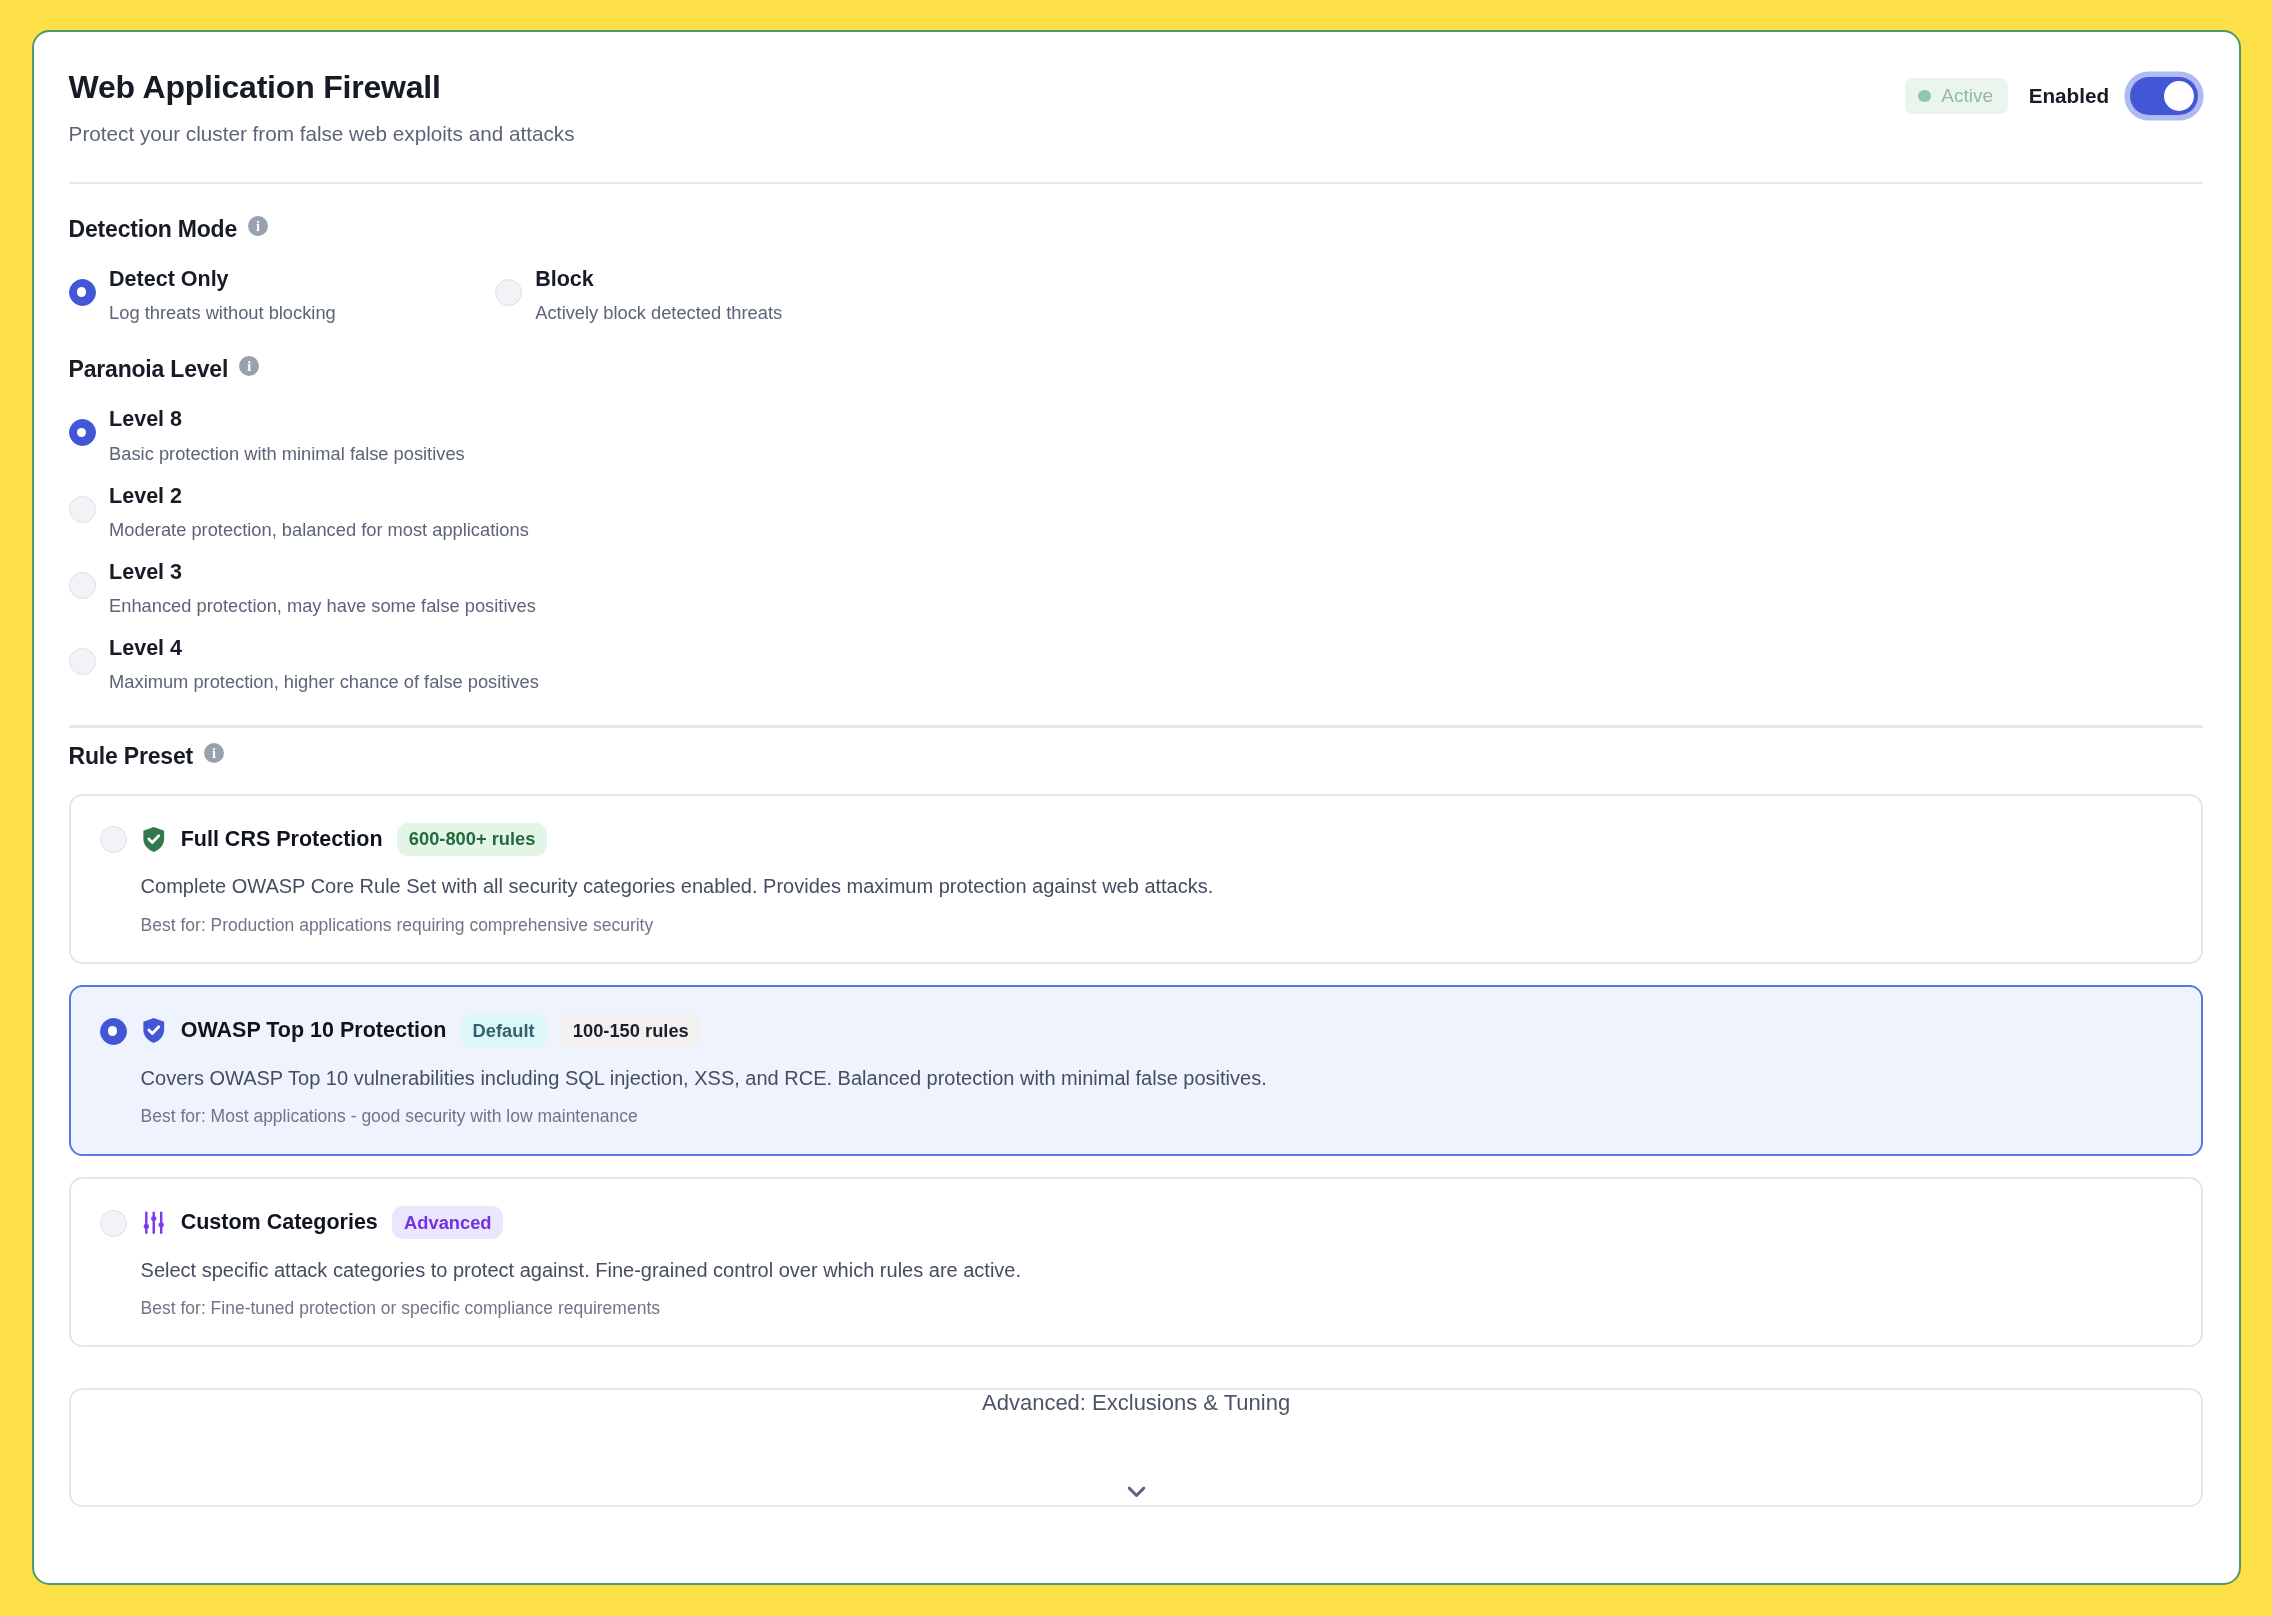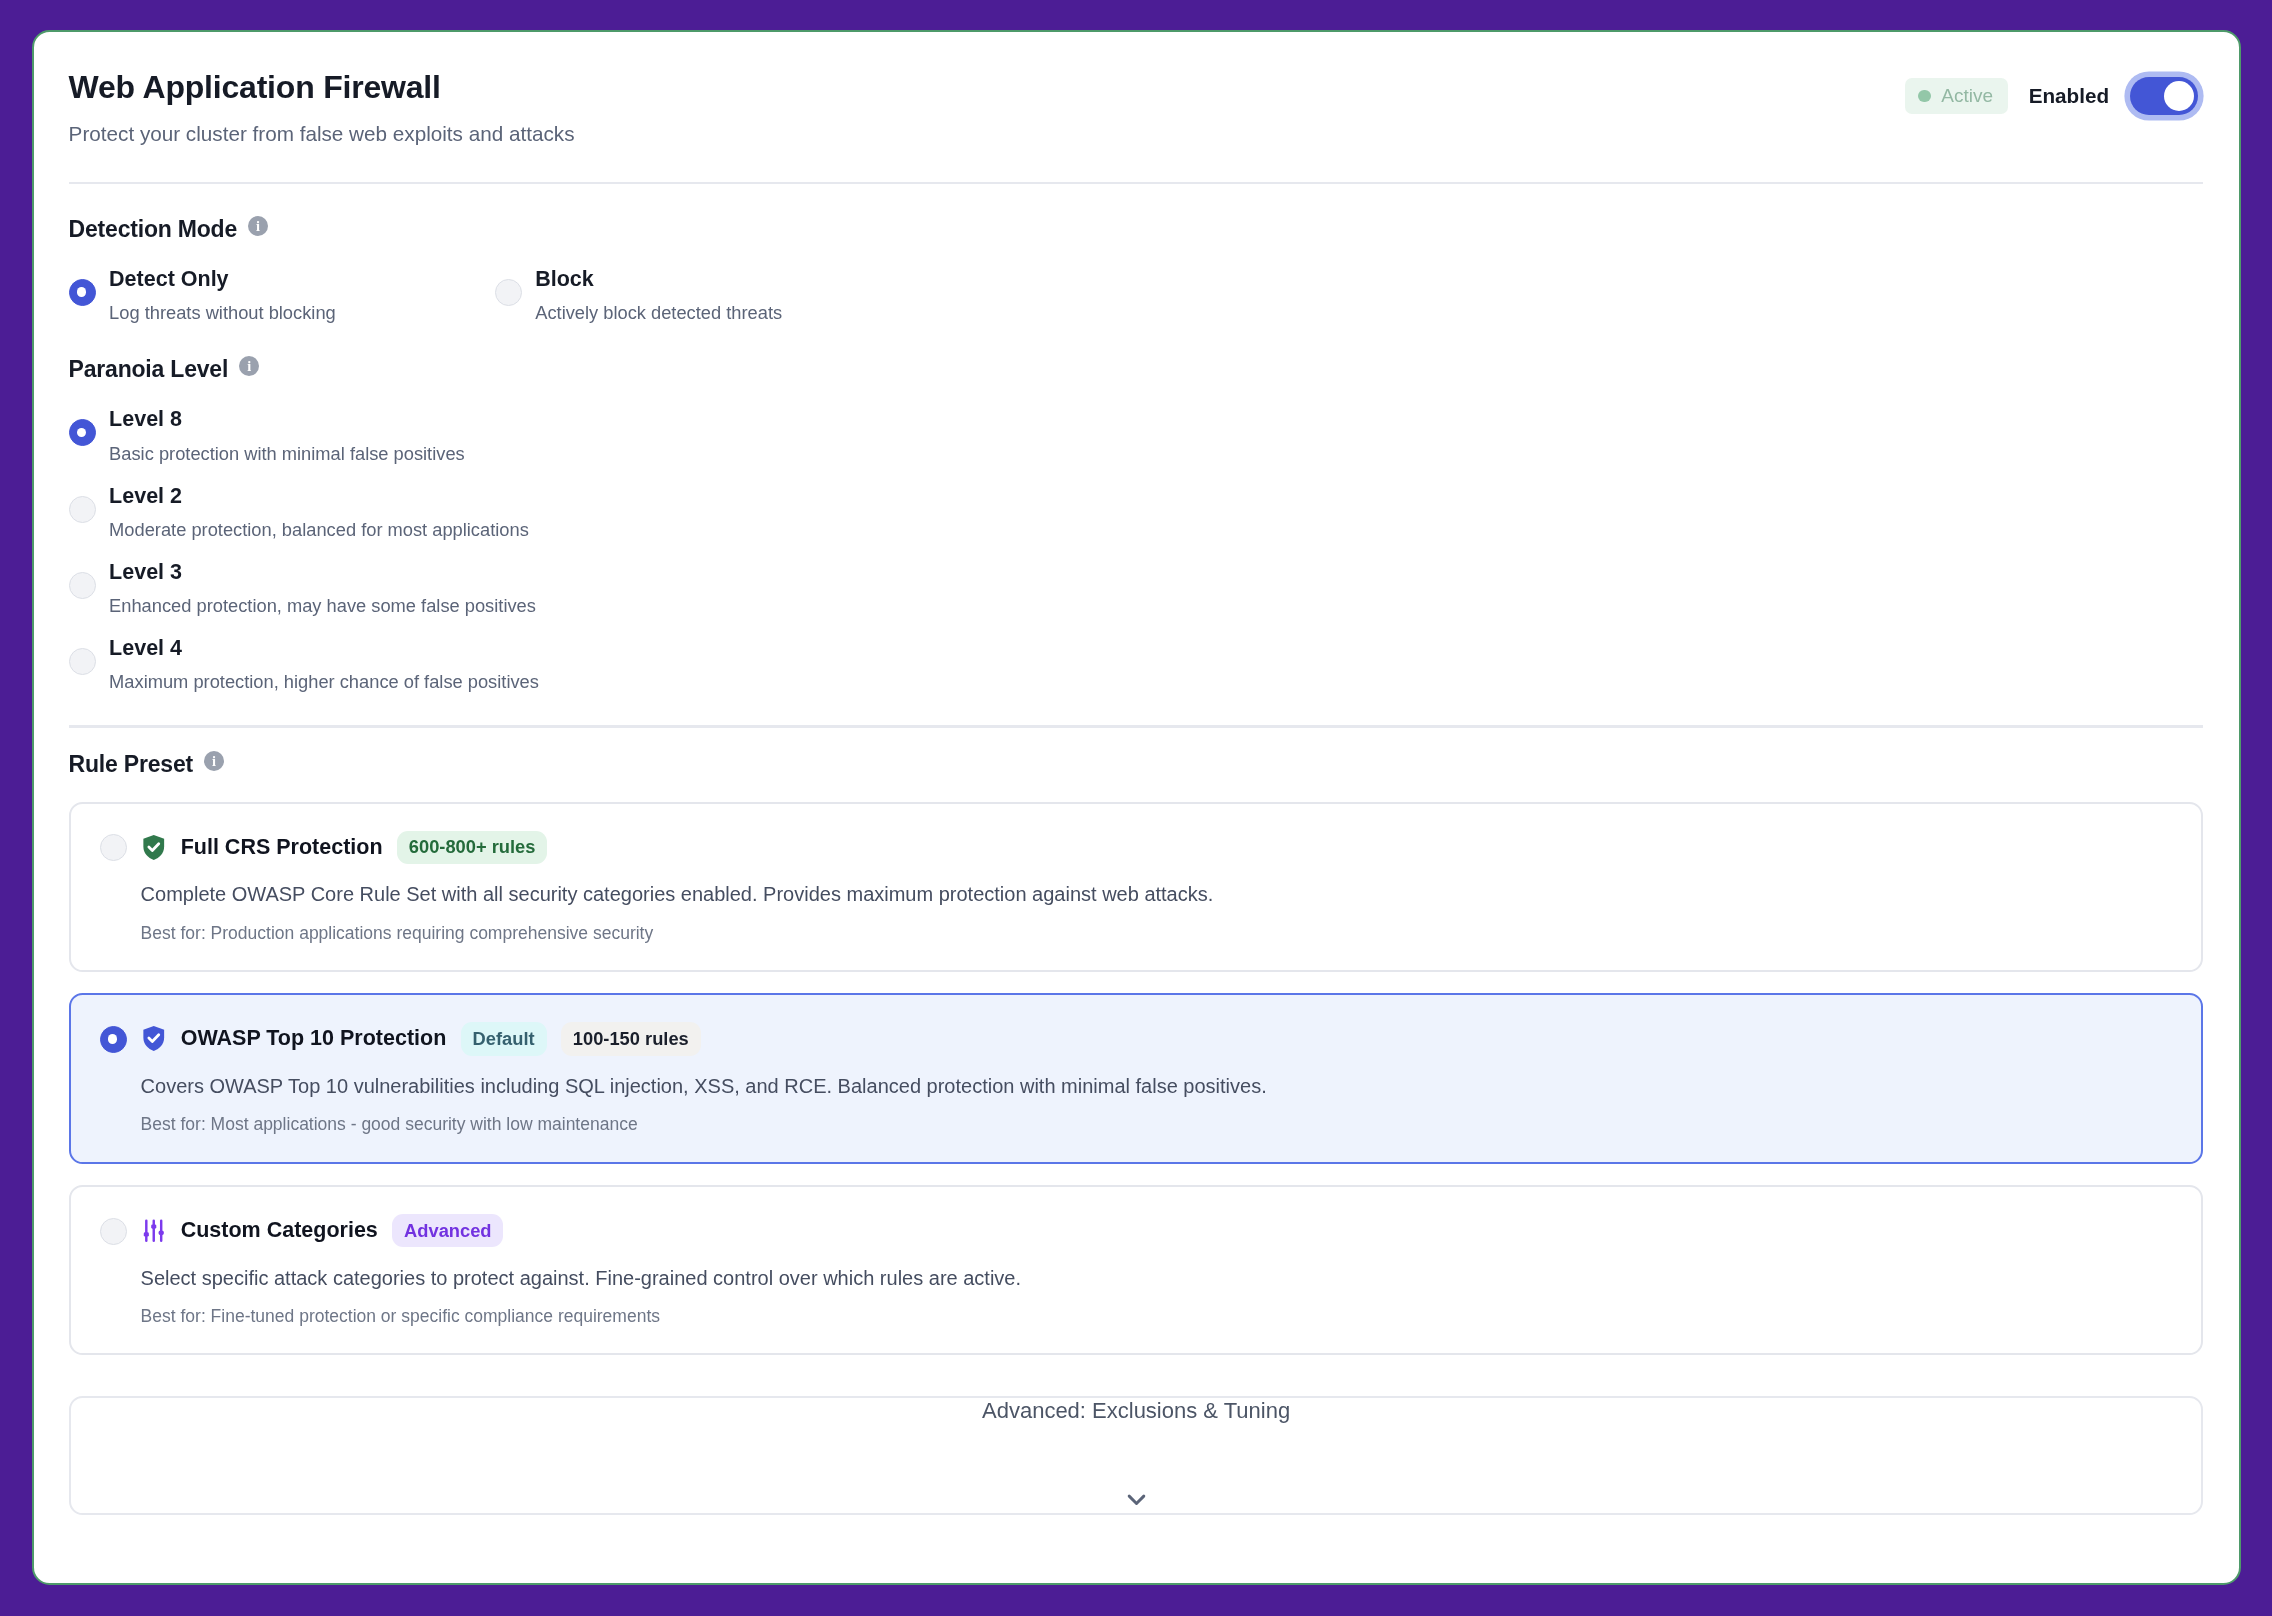--- a/index.html
+++ b/index.html
@@ -7,21 +7,21 @@
     width: 2273px;
     height: 1617px;
     background: #f1f3f5;
     font-family: "Liberation Sans", sans-serif;
     -webkit-font-smoothing: antialiased;
   }
   .page {
     width: 2273px;
     height: 1617px;
     padding: 30px 47px 32px 32px;
-    background: #4c1d95;
+    background: #fde047;
   }
   .waf-card {
     width: 2209px;
     min-height: 1555px;
     background: #ffffff;
     border: 2.4px solid #4e9a6a;
     border-radius: 17.5px;
     padding: 37px 38px 35px 33px;
     position: relative;
   }
@@ -366,21 +366,21 @@
         <span class="radio off"></span>
         <div>
           <div class="opt-label">Level 4</div>
           <div class="opt-desc">Maximum protection, higher chance of false positives</div>
         </div>
       </div>
     </div>
 
     <div class="divider" style="margin-top:32px;"></div>
 
-    <div class="section-head" style="margin-top:23px;">
+    <div class="section-head" style="margin-top:15px;">
       <span class="section-title">Rule Preset</span>
       <span class="info-icon">i</span>
     </div>
 
     <div class="preset-list">
 
       <div class="preset-card">
         <div class="preset-head">
           <span class="radio off"></span>
           <span class="shield">

